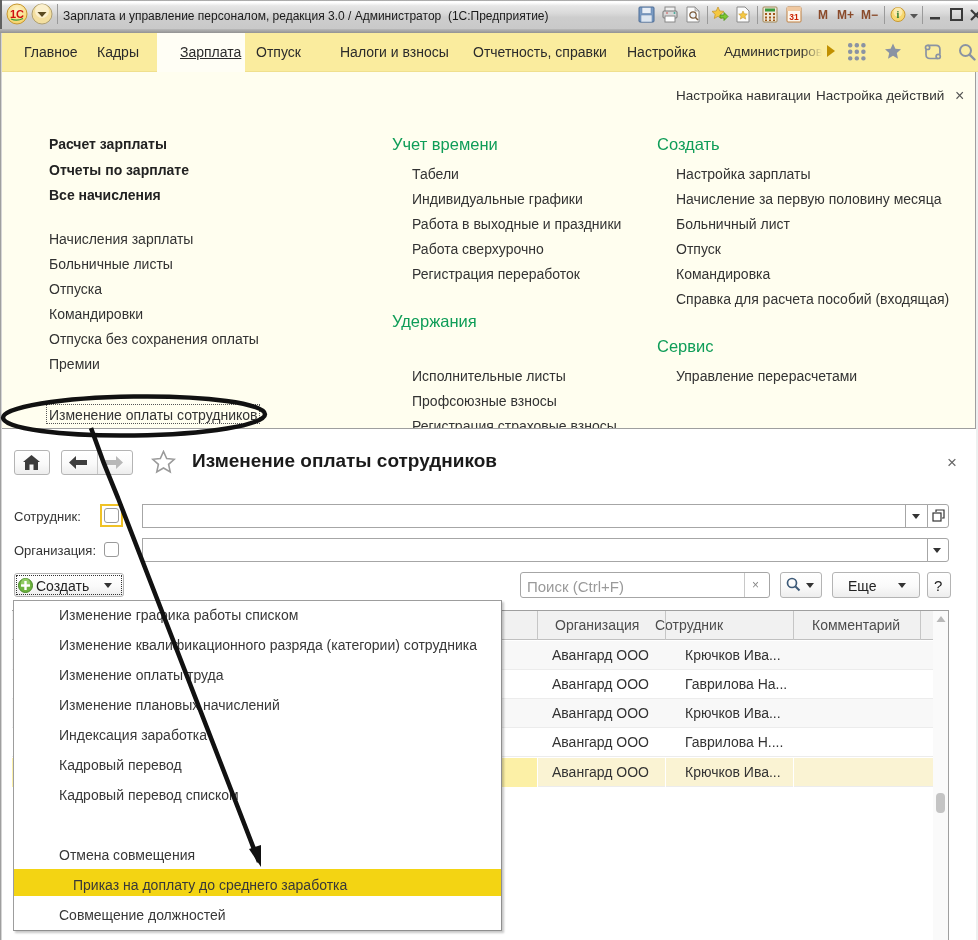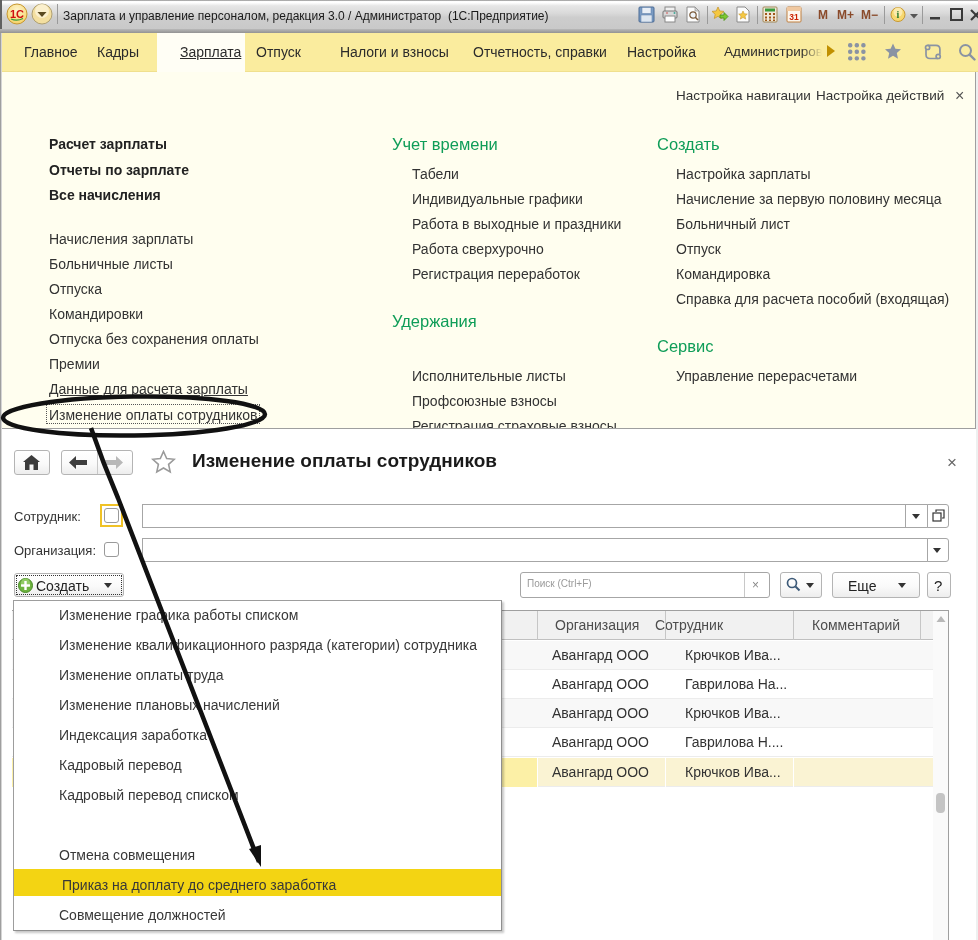--- a/index.html
+++ b/index.html
@@ -210,21 +210,20 @@
 
   <div class="abs plink pbold" style="left:49px;top:134px">Расчет зарплаты</div>
   <div class="abs plink pbold" style="left:49px;top:160px">Отчеты по зарплате</div>
   <div class="abs plink pbold" style="left:49px;top:185px">Все начисления</div>
   <div class="abs plink" style="left:49px;top:229px">Начисления зарплаты</div>
   <div class="abs plink" style="left:49px;top:254px">Больничные листы</div>
   <div class="abs plink" style="left:49px;top:279px">Отпуска</div>
   <div class="abs plink" style="left:49px;top:304px">Командировки</div>
   <div class="abs plink" style="left:49px;top:329px">Отпуска без сохранения оплаты</div>
   <div class="abs plink" style="left:49px;top:354px">Премии</div>
-  <div class="abs plink" style="left:49px;top:379px;text-decoration:underline">Данные для расчета зарплаты</div>
   <div class="abs plink" style="left:49px;top:404px;border:1px dotted #555;padding:0 2px;margin-left:-3px">Изменение оплаты сотрудников</div>
 
   <div class="abs ghead" style="left:392px;top:133px">Учет времени</div>
   <div class="abs plink" style="left:412px;top:164px">Табели</div>
   <div class="abs plink" style="left:412px;top:189px">Индивидуальные графики</div>
   <div class="abs plink" style="left:412px;top:214px">Работа в выходные и праздники</div>
   <div class="abs plink" style="left:412px;top:239px">Работа сверхурочно</div>
   <div class="abs plink" style="left:412px;top:264px">Регистрация переработок</div>
   <div class="abs ghead" style="left:392px;top:310px">Удержания</div>
   <div class="abs plink" style="left:412px;top:366px">Исполнительные листы</div>
@@ -289,21 +288,21 @@
   <svg class="abs" style="left:18px;top:578px" width="15" height="15" viewBox="0 0 15 15">
     <circle cx="7.5" cy="7.5" r="7" fill="#6db33f" stroke="#4a8a28"></circle>
     <circle cx="7.5" cy="5" r="4.5" fill="#9ad16f" opacity="0.8"></circle>
     <rect x="6.3" y="3" width="2.4" height="9" fill="#fff"></rect>
     <rect x="3" y="6.3" width="9" height="2.4" fill="#fff"></rect>
   </svg>
   <div class="abs" style="left:36px;top:578px;font-size:14px;color:#222">Создать</div>
   <div class="abs tri" style="left:104px;top:583px"></div>
 
   <div class="abs field" style="left:520px;top:572px;width:250px;height:26px;border-radius:3px"></div>
-  <div class="abs" style="left:527px;top:578px;font-size:10px;color:#9a9a9a">Поиск (Ctrl+F)</div>
+  <div class="abs" style="left:527px;top:578px;font-size:15px;color:#9a9a9a">Поиск (Ctrl+F)</div>
   <div class="abs" style="left:744px;top:573px;width:25px;height:24px;border-left:1px solid #c8c8c8"></div>
   <div class="abs" style="left:752px;top:578px;font-size:12px;color:#888">×</div>
   <div class="abs navbtn" style="left:780px;top:572px;width:42px;height:26px;border-radius:3px"></div>
   <svg class="abs" style="left:786px;top:577px" width="15" height="15" viewBox="0 0 15 15">
     <circle cx="6" cy="6" r="4.5" fill="none" stroke="#3d5a78" stroke-width="1.7"></circle>
     <line x1="9.5" y1="9.5" x2="13.5" y2="13.5" stroke="#3d5a78" stroke-width="2"></line>
   </svg>
   <div class="abs tri" style="left:806px;top:583px"></div>
   <div class="abs navbtn" style="left:832px;top:572px;width:88px;height:26px;border-radius:3px"></div>
   <div class="abs" style="left:848px;top:578px;font-size:14px;color:#222">Еще</div>
@@ -352,21 +351,21 @@
   <div id="ddmenu" class="abs"></div>
   <div id="mhl" class="abs" style="left:14px"></div>
   <div class="abs mitem" style="left:59px;top:600px">Изменение графика работы списком</div>
   <div class="abs mitem" style="left:59px;top:630px">Изменение квалификационного разряда (категории) сотрудника</div>
   <div class="abs mitem" style="left:59px;top:660px">Изменение оплаты труда</div>
   <div class="abs mitem" style="left:59px;top:690px">Изменение плановых начислений</div>
   <div class="abs mitem" style="left:59px;top:720px">Индексация заработка</div>
   <div class="abs mitem" style="left:59px;top:750px">Кадровый перевод</div>
   <div class="abs mitem" style="left:59px;top:780px">Кадровый перевод списком</div>
   <div class="abs mitem" style="left:59px;top:840px">Отмена совмещения</div>
-  <div class="abs mitem" style="left:62px;top:870px">Приказ на доплату до среднего заработка</div>
+  <div class="abs mitem" style="left:73px;top:870px">Приказ на доплату до среднего заработка</div>
   <div class="abs mitem" style="left:59px;top:900px">Совмещение должностей</div>
 
   <div class="abs" style="left:0;top:33px;width:1px;height:907px;background:#9f9f9f"></div>
   <div class="abs" style="left:1px;top:33px;width:1px;height:907px;background:#d5d5d5"></div>
 
   <svg class="abs" style="left:0;top:0;pointer-events:none" width="978" height="940" viewBox="0 0 978 940">
     <ellipse cx="134" cy="416" rx="131" ry="19.5" fill="none" stroke="#111" stroke-width="4.5" transform="rotate(-0.8 134 416)"></ellipse>
     <path d="M91 428 Q103 463 118 498 L259 862" fill="none" stroke="#111" stroke-width="4.5"></path>
     <path d="M261 867 L249 849 L261 845 Z" fill="#111"></path>
   </svg>

